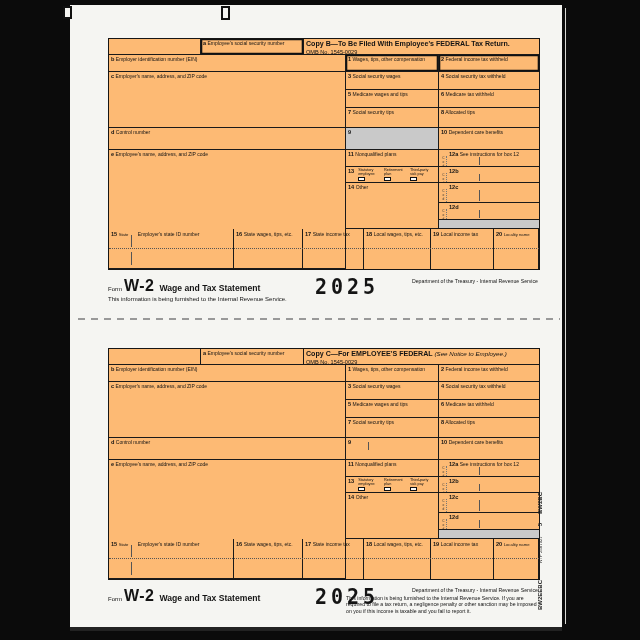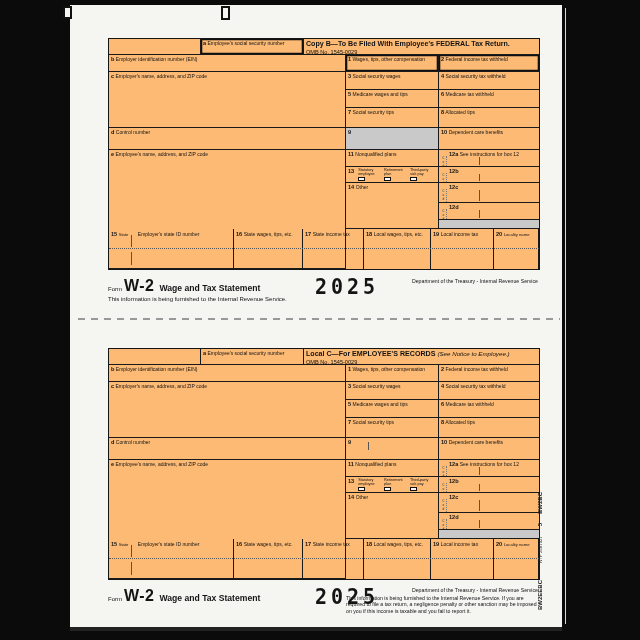--- a/index.html
+++ b/index.html
@@ -272,21 +272,21 @@
   <div class="perf"></div>
 
   <section class="w2 w2-2 copy-c">
     <div class="grid">
       <div class="c g-a-empty"></div>
       <div class="c g-a-label">
         <span class="n">a</span>
         <span class="l">Employee's social security number</span>
       </div>
       <div class="c g-copyhead ebr">
-        <div class="copy-title"><span>Local C—For EMPLOYEE'S RECORDS</span> <span class="copy-note">(See Notice to Employee.)</span></div>
+        <div class="copy-title"><span>Copy C—For EMPLOYEE'S FEDERAL</span> <span class="copy-note">(See Notice to Employee.)</span></div>
         <div class="omb">OMB No. 1545-0029</div>
       </div>
 
       <div class="c g-b">
         <span class="n">b</span>
         <span class="l">Employer identification number (EIN)</span>
       </div>
       <div class="c g-1">
         <span class="n">1</span>
         <span class="l">Wages, tips, other compensation</span>

